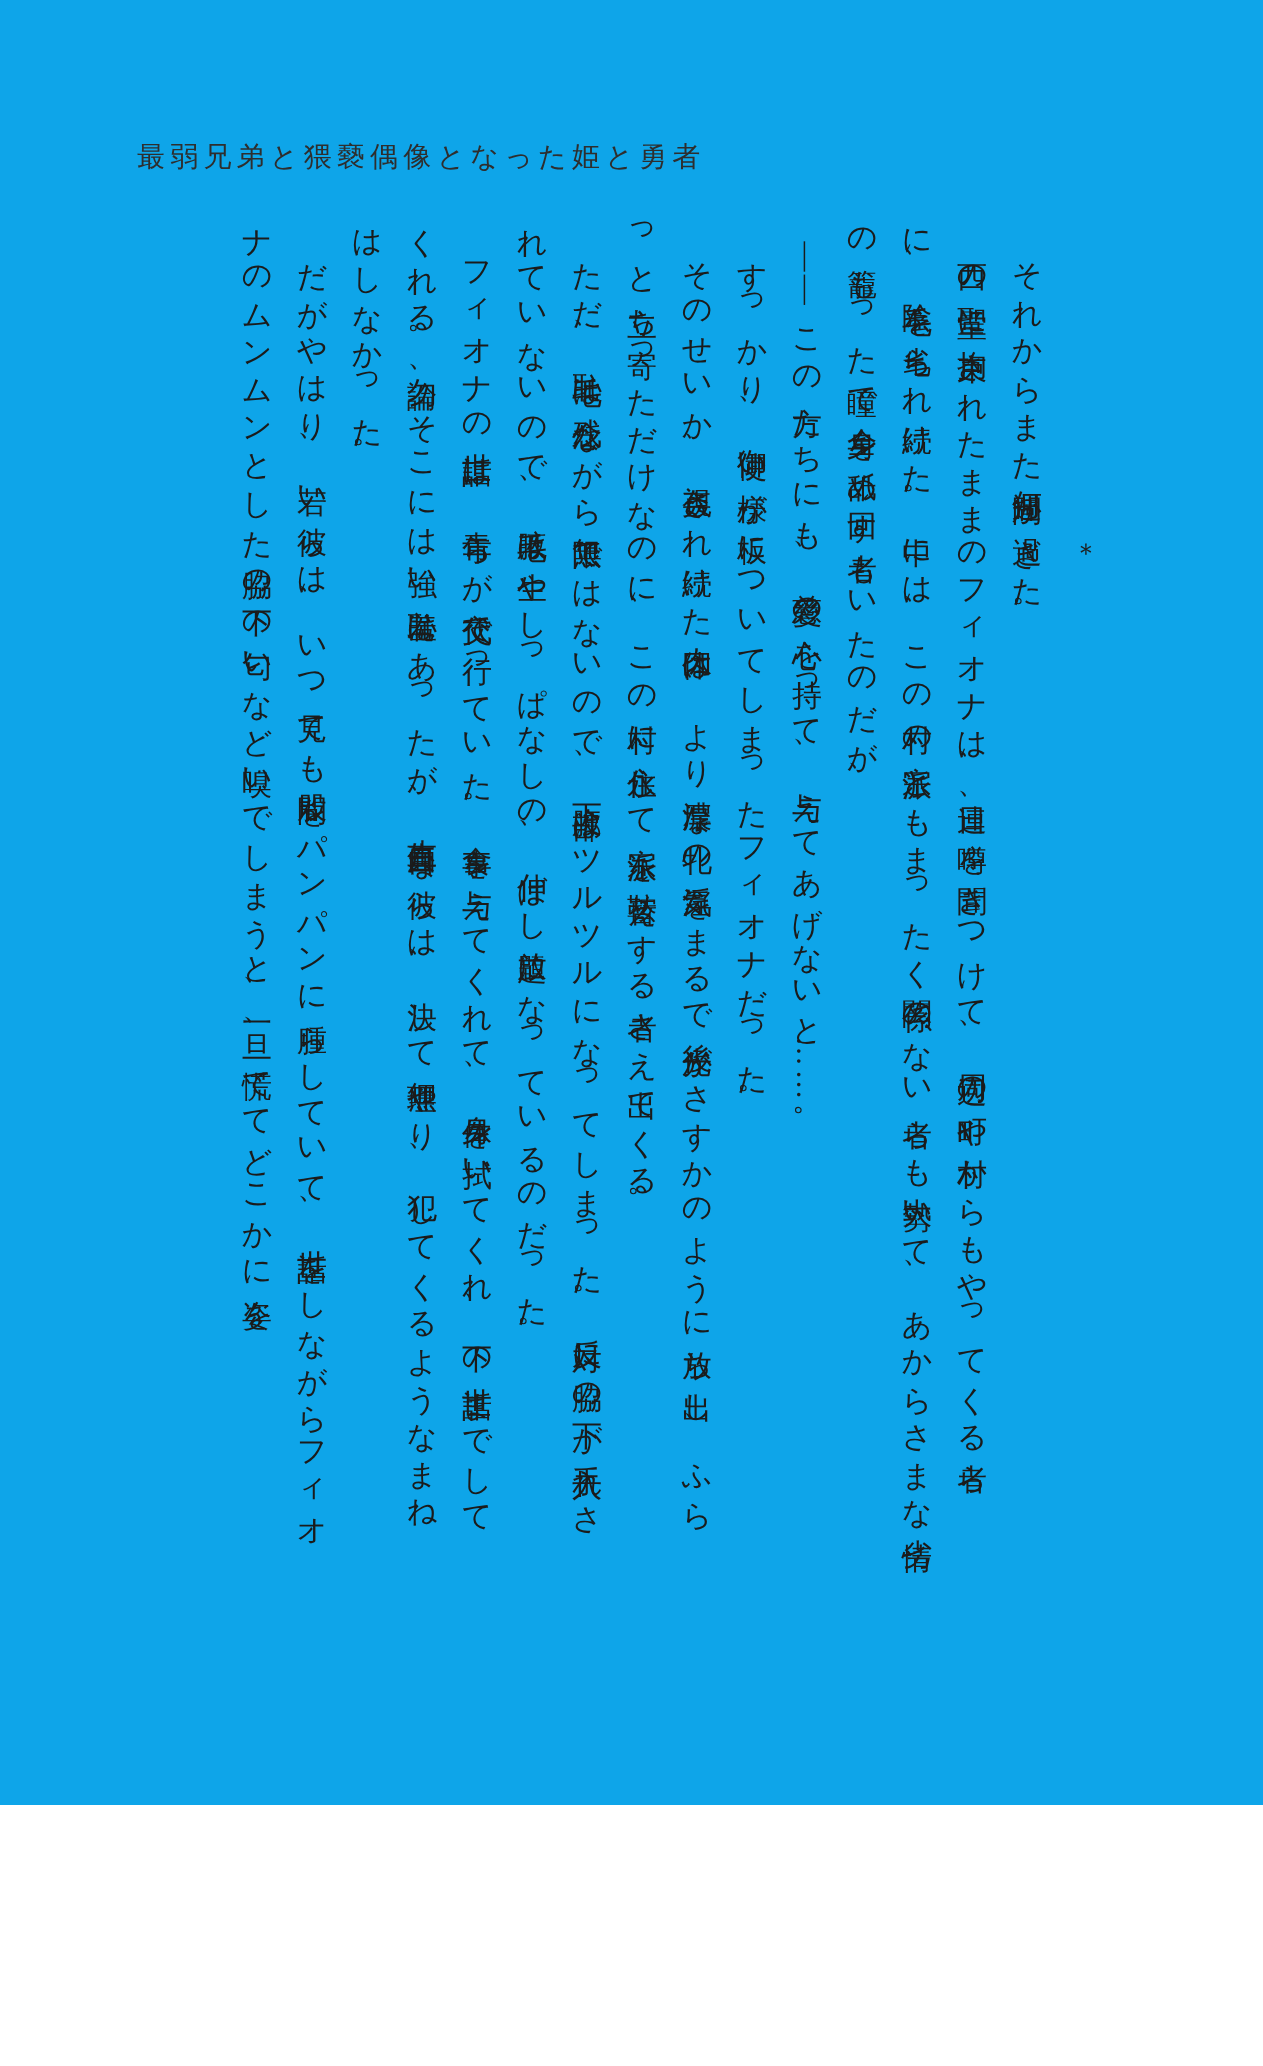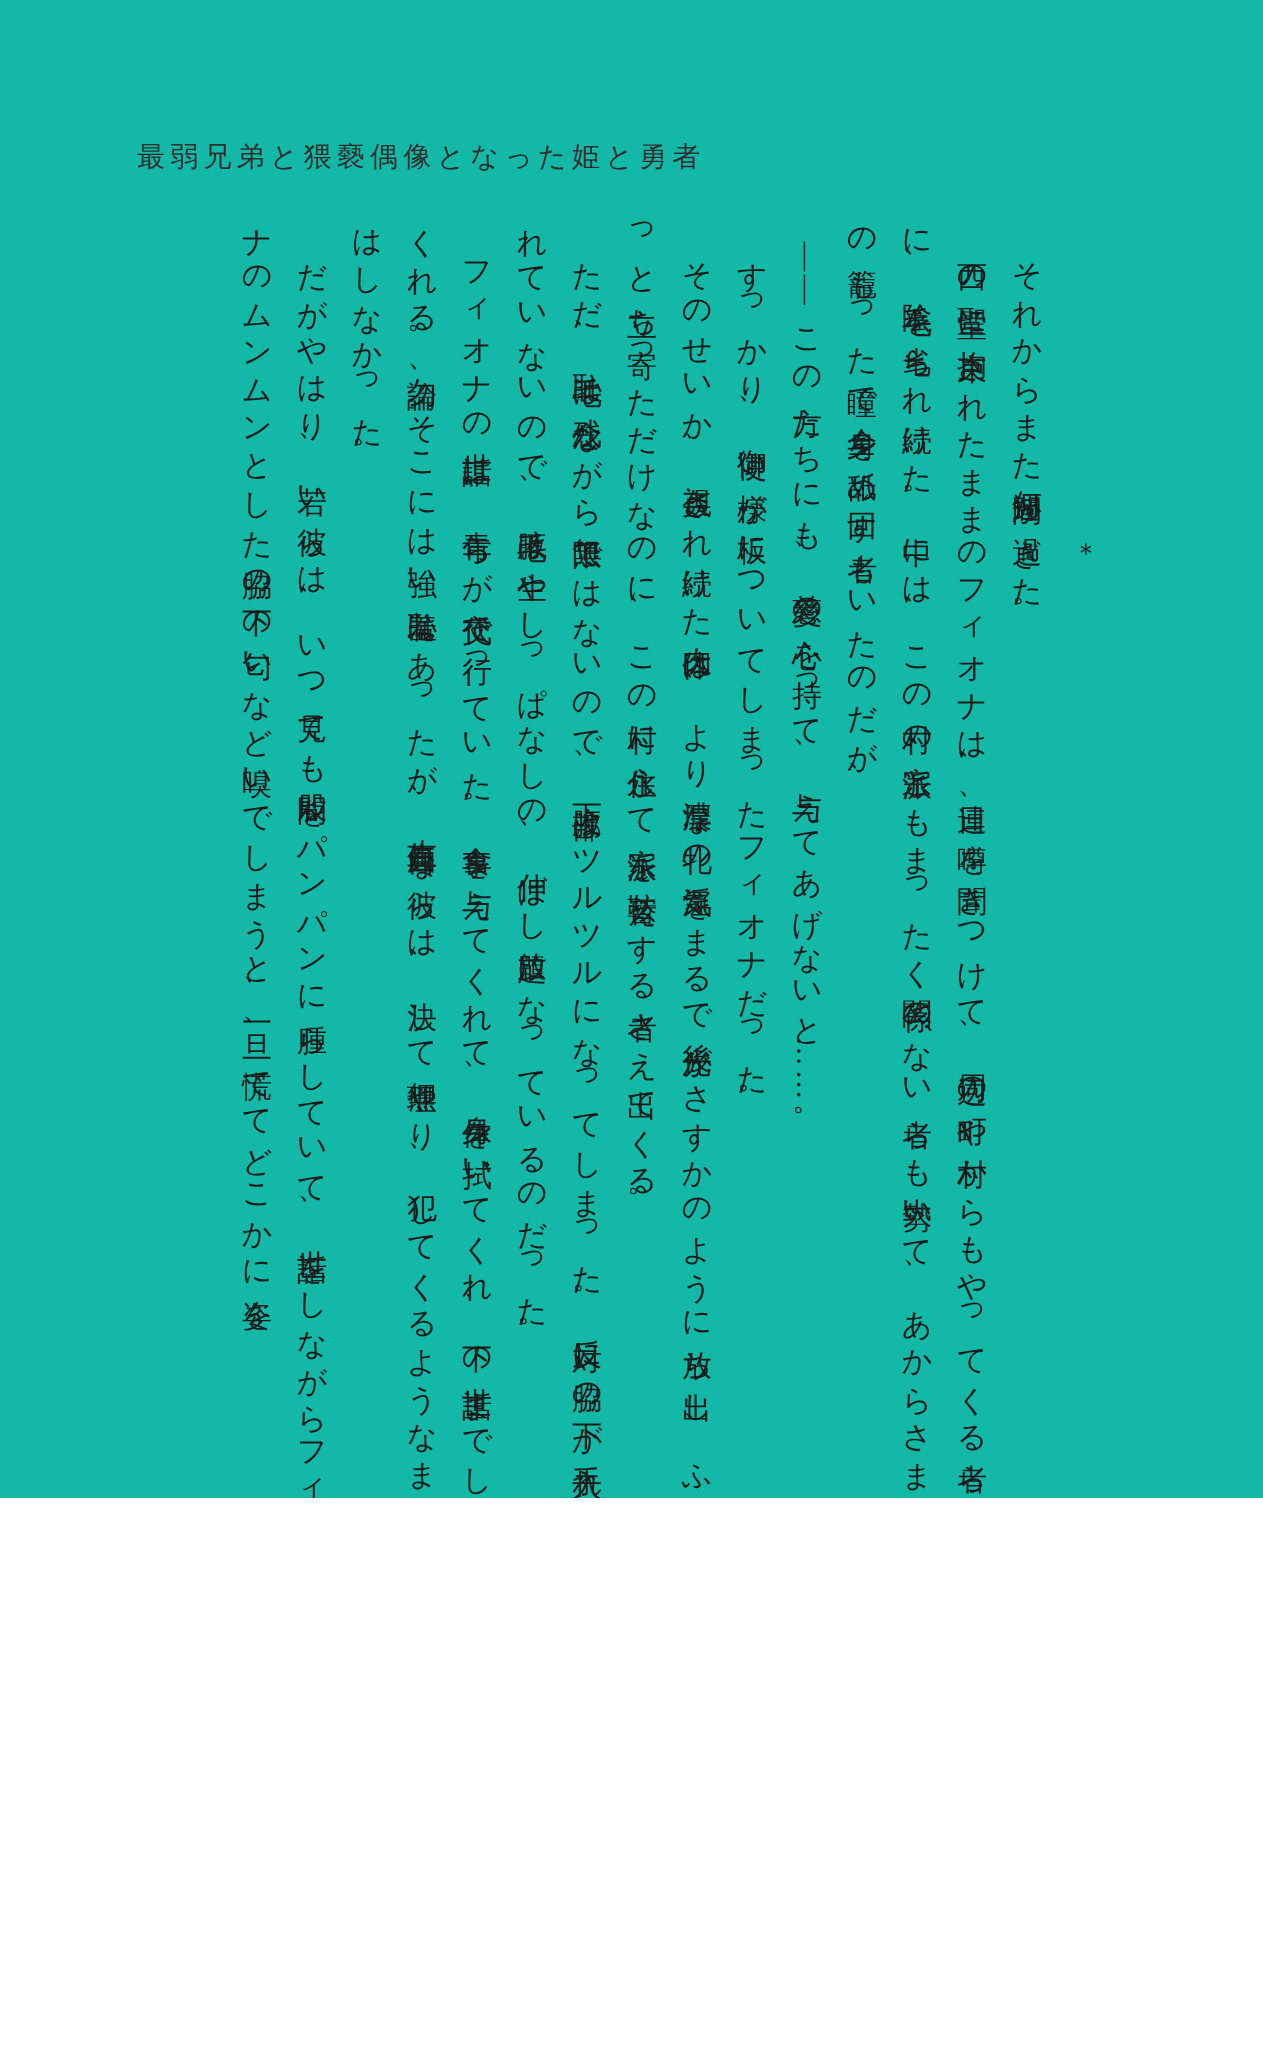--- a/index.html
+++ b/index.html
@@ -3,22 +3,22 @@
 <meta charset="utf-8">
 <style>
   html, body {
     margin: 0;
     padding: 0;
     background: #ffffff;
   }
   .page {
     position: relative;
     width: 1263px;
-    height: 1498px;
-    background: #14b8a6;
+    height: 1805px;
+    background: #0ea5e9;
     overflow: hidden;
     font-family: "Liberation Serif", "DejaVu Serif", serif;
   }
   .running-head {
     position: absolute;
     left: 137px;
     top: 138px;
     font-size: 28px;
     letter-spacing: 5.2px;
     color: #2e2e2e;

